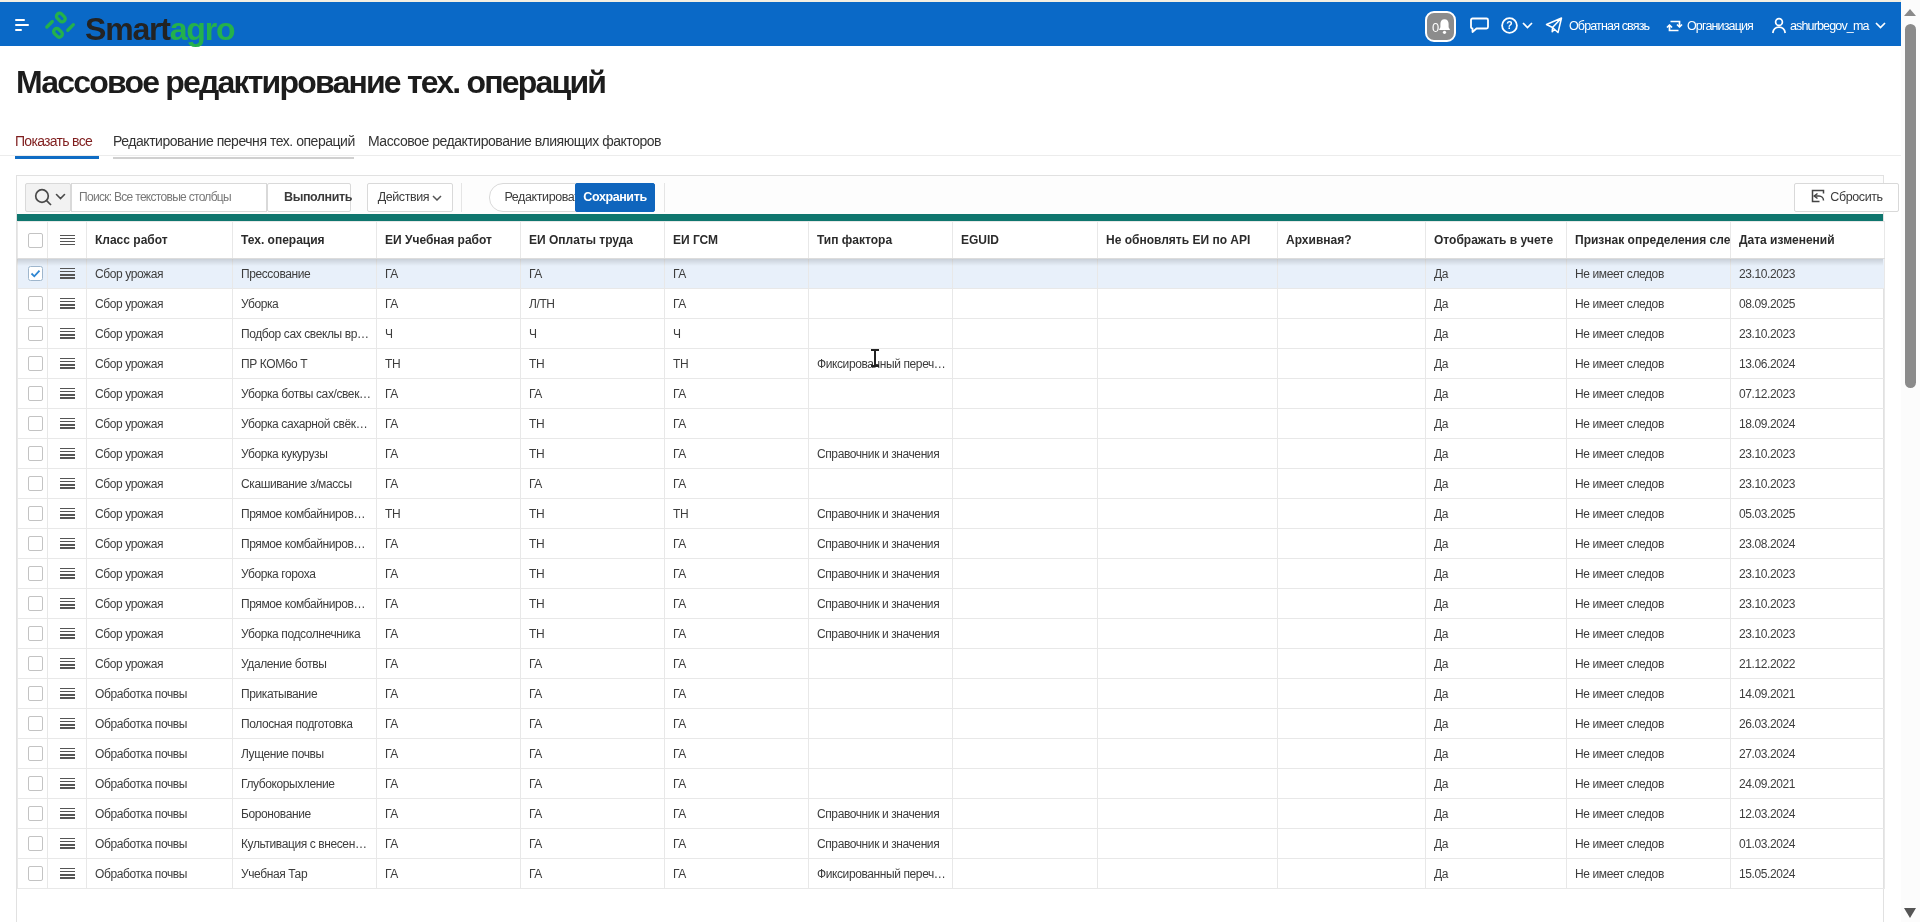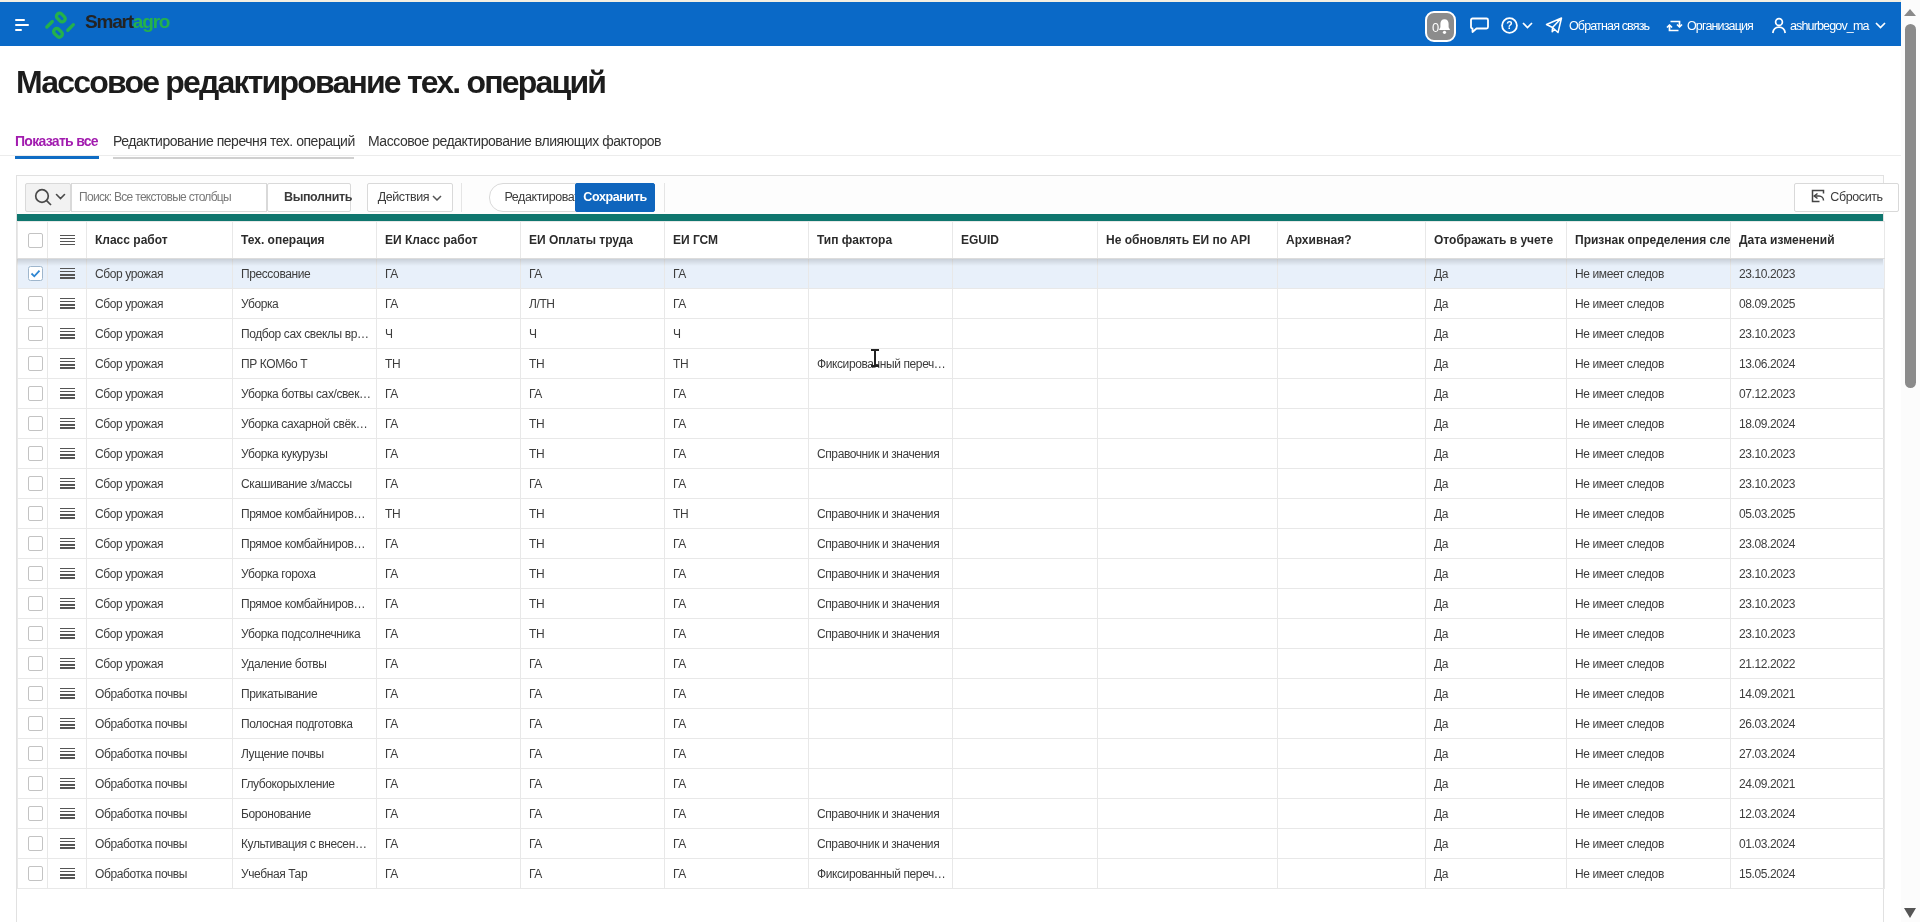--- a/index.html
+++ b/index.html
@@ -8,32 +8,32 @@
   font-family:"Liberation Sans", sans-serif; }
 .topline { position:absolute; top:0; left:0; width:1920px; height:2px; background:#f4efe2; }
 
 .appbar { position:absolute; top:2px; left:0; width:1901px; height:44px; background:#0a69c7; }
 .burger { position:absolute; left:15px; top:17px; width:15px; height:12px; }
 .burger i { position:absolute; left:0; height:2px; background:#fff; border-radius:1px; }
 .burger i:nth-child(1){ top:0; width:10px; }
 .burger i:nth-child(2){ top:5px; width:14px; }
 .burger i:nth-child(3){ top:10px; width:7px; }
 .logo { position:absolute; left:44px; top:7px; }
-.brand { position:absolute; left:85px; top:9px; font-size:19px; font-weight:bold; color:#232323; letter-spacing:-1.2px; }
+.brand { position:absolute; left:85px; top:9px; font-size:32px; font-weight:bold; color:#232323; letter-spacing:-1.2px; }
 .brand span { color:#24b14c; }
 .badge { position:absolute; left:1425px; top:9px; width:31px; height:31px; background:#8c8c8c; border:2px solid #fff; border-radius:9px; color:#fff; }
 .badge .num { position:absolute; left:5px; top:7px; font-size:13px; }
 .badge svg { position:absolute; right:2px; top:5px; }
 .hicon { position:absolute; top:15px; }
 .htext { position:absolute; top:17px; color:#fff; font-size:12.5px; font-weight:400; letter-spacing:-0.85px; white-space:nowrap; }
 
 h1 { position:absolute; left:16px; top:64px; font-size:32px; font-weight:bold; color:#1c1c1c; letter-spacing:-1.8px; }
 .tabsline { position:absolute; top:155px; left:0; width:1901px; height:1px; background:#ececec; }
 .tab { position:absolute; top:133px; font-size:14px; letter-spacing:-0.46px; color:#333; white-space:nowrap; }
-.tab1 { left:15px; color:#a21caf; font-weight:bold; letter-spacing:-0.7px; }
+.tab1 { left:15px; color:#7f1d1d; font-weight:normal; letter-spacing:-0.7px; }
 .ul-blue { position:absolute; left:15px; top:156px; width:84px; height:3px; background:#0f6cc4; }
 .ul-gray { position:absolute; left:113px; top:157px; width:241px; height:2px; background:#d0d0d0; }
 
 .grid { position:absolute; left:16px; top:175px; width:1868px; height:760px; border:1px solid #e1e1e1; background:#fff; }
 .toolbar { position:absolute; left:0; top:0; width:100%; height:45px; background:#fdfdfd; border-bottom:7px solid #0f766e; }
 .btn { position:absolute; top:7px; height:29px; border:1px solid #d9d9d9; border-radius:2px; background:#fff; font-size:12.5px; letter-spacing:-0.4px; color:#3b3b3b; text-align:center; }
 .btn b { font-weight:bold;margin-left:16px; }
 .srchbtn { left:8px; width:46px; background:#f2f2f2; }
 .srchinput { position:absolute; left:54px; top:7px; width:196px; height:29px; border:1px solid #d9d9d9; background:#fff; color:#787878; font-size:12px; letter-spacing:-0.7px; line-height:27px; padding-left:7px; white-space:nowrap; overflow:hidden; }
 .runbtn { left:250px; width:84px; line-height:27px; }
@@ -178,21 +178,21 @@
       <th style="padding-left:0">
             <span class="rowmenu">
               <i></i>
               <i></i>
               <i></i>
               <i></i>
             </span>
           </th>
       <th>Класс работ</th>
           <th>Тех. операция</th>
-          <th>ЕИ Класс работ</th>
+          <th>ЕИ Учебная работ</th>
           <th>ЕИ Оплаты труда</th>
       <th>ЕИ ГСМ</th>
           <th>Тип фактора</th>
           <th>EGUID</th>
           <th>Не обновлять ЕИ по API</th>
       <th>Архивная?</th>
           <th>Отображать в учете</th>
           <th>Признак определения следов</th>
           <th>Дата изменений</th>
     </tr>

